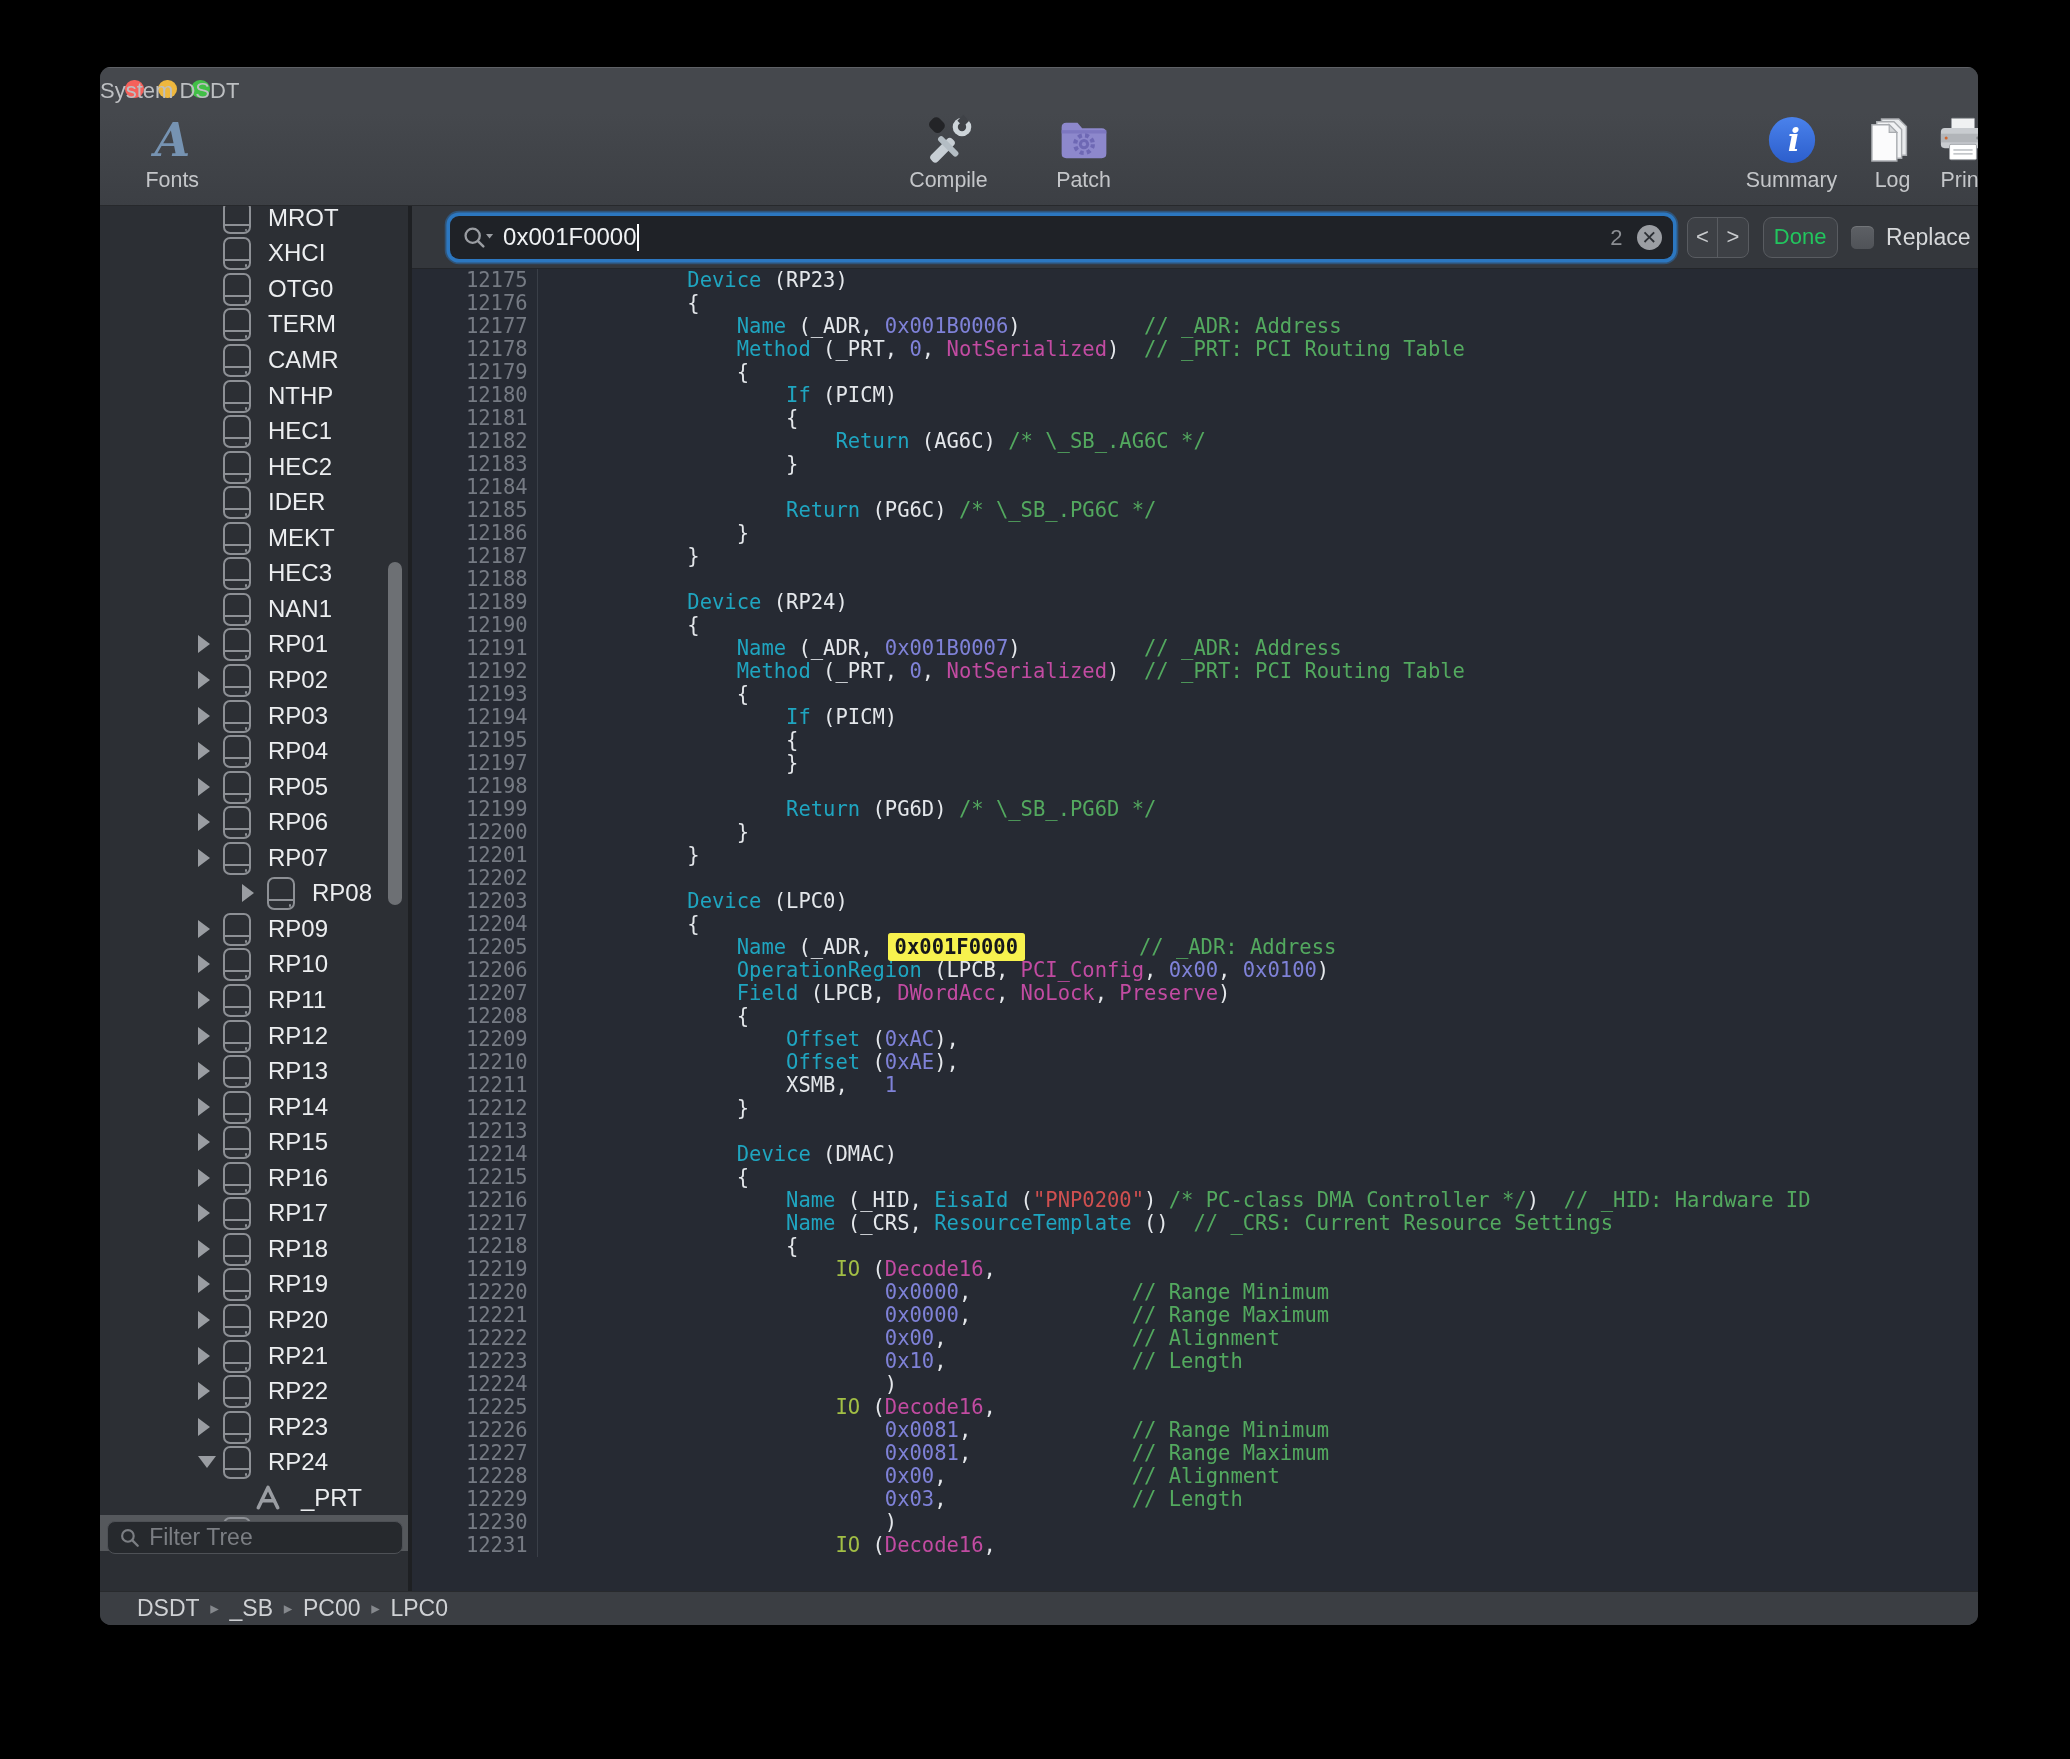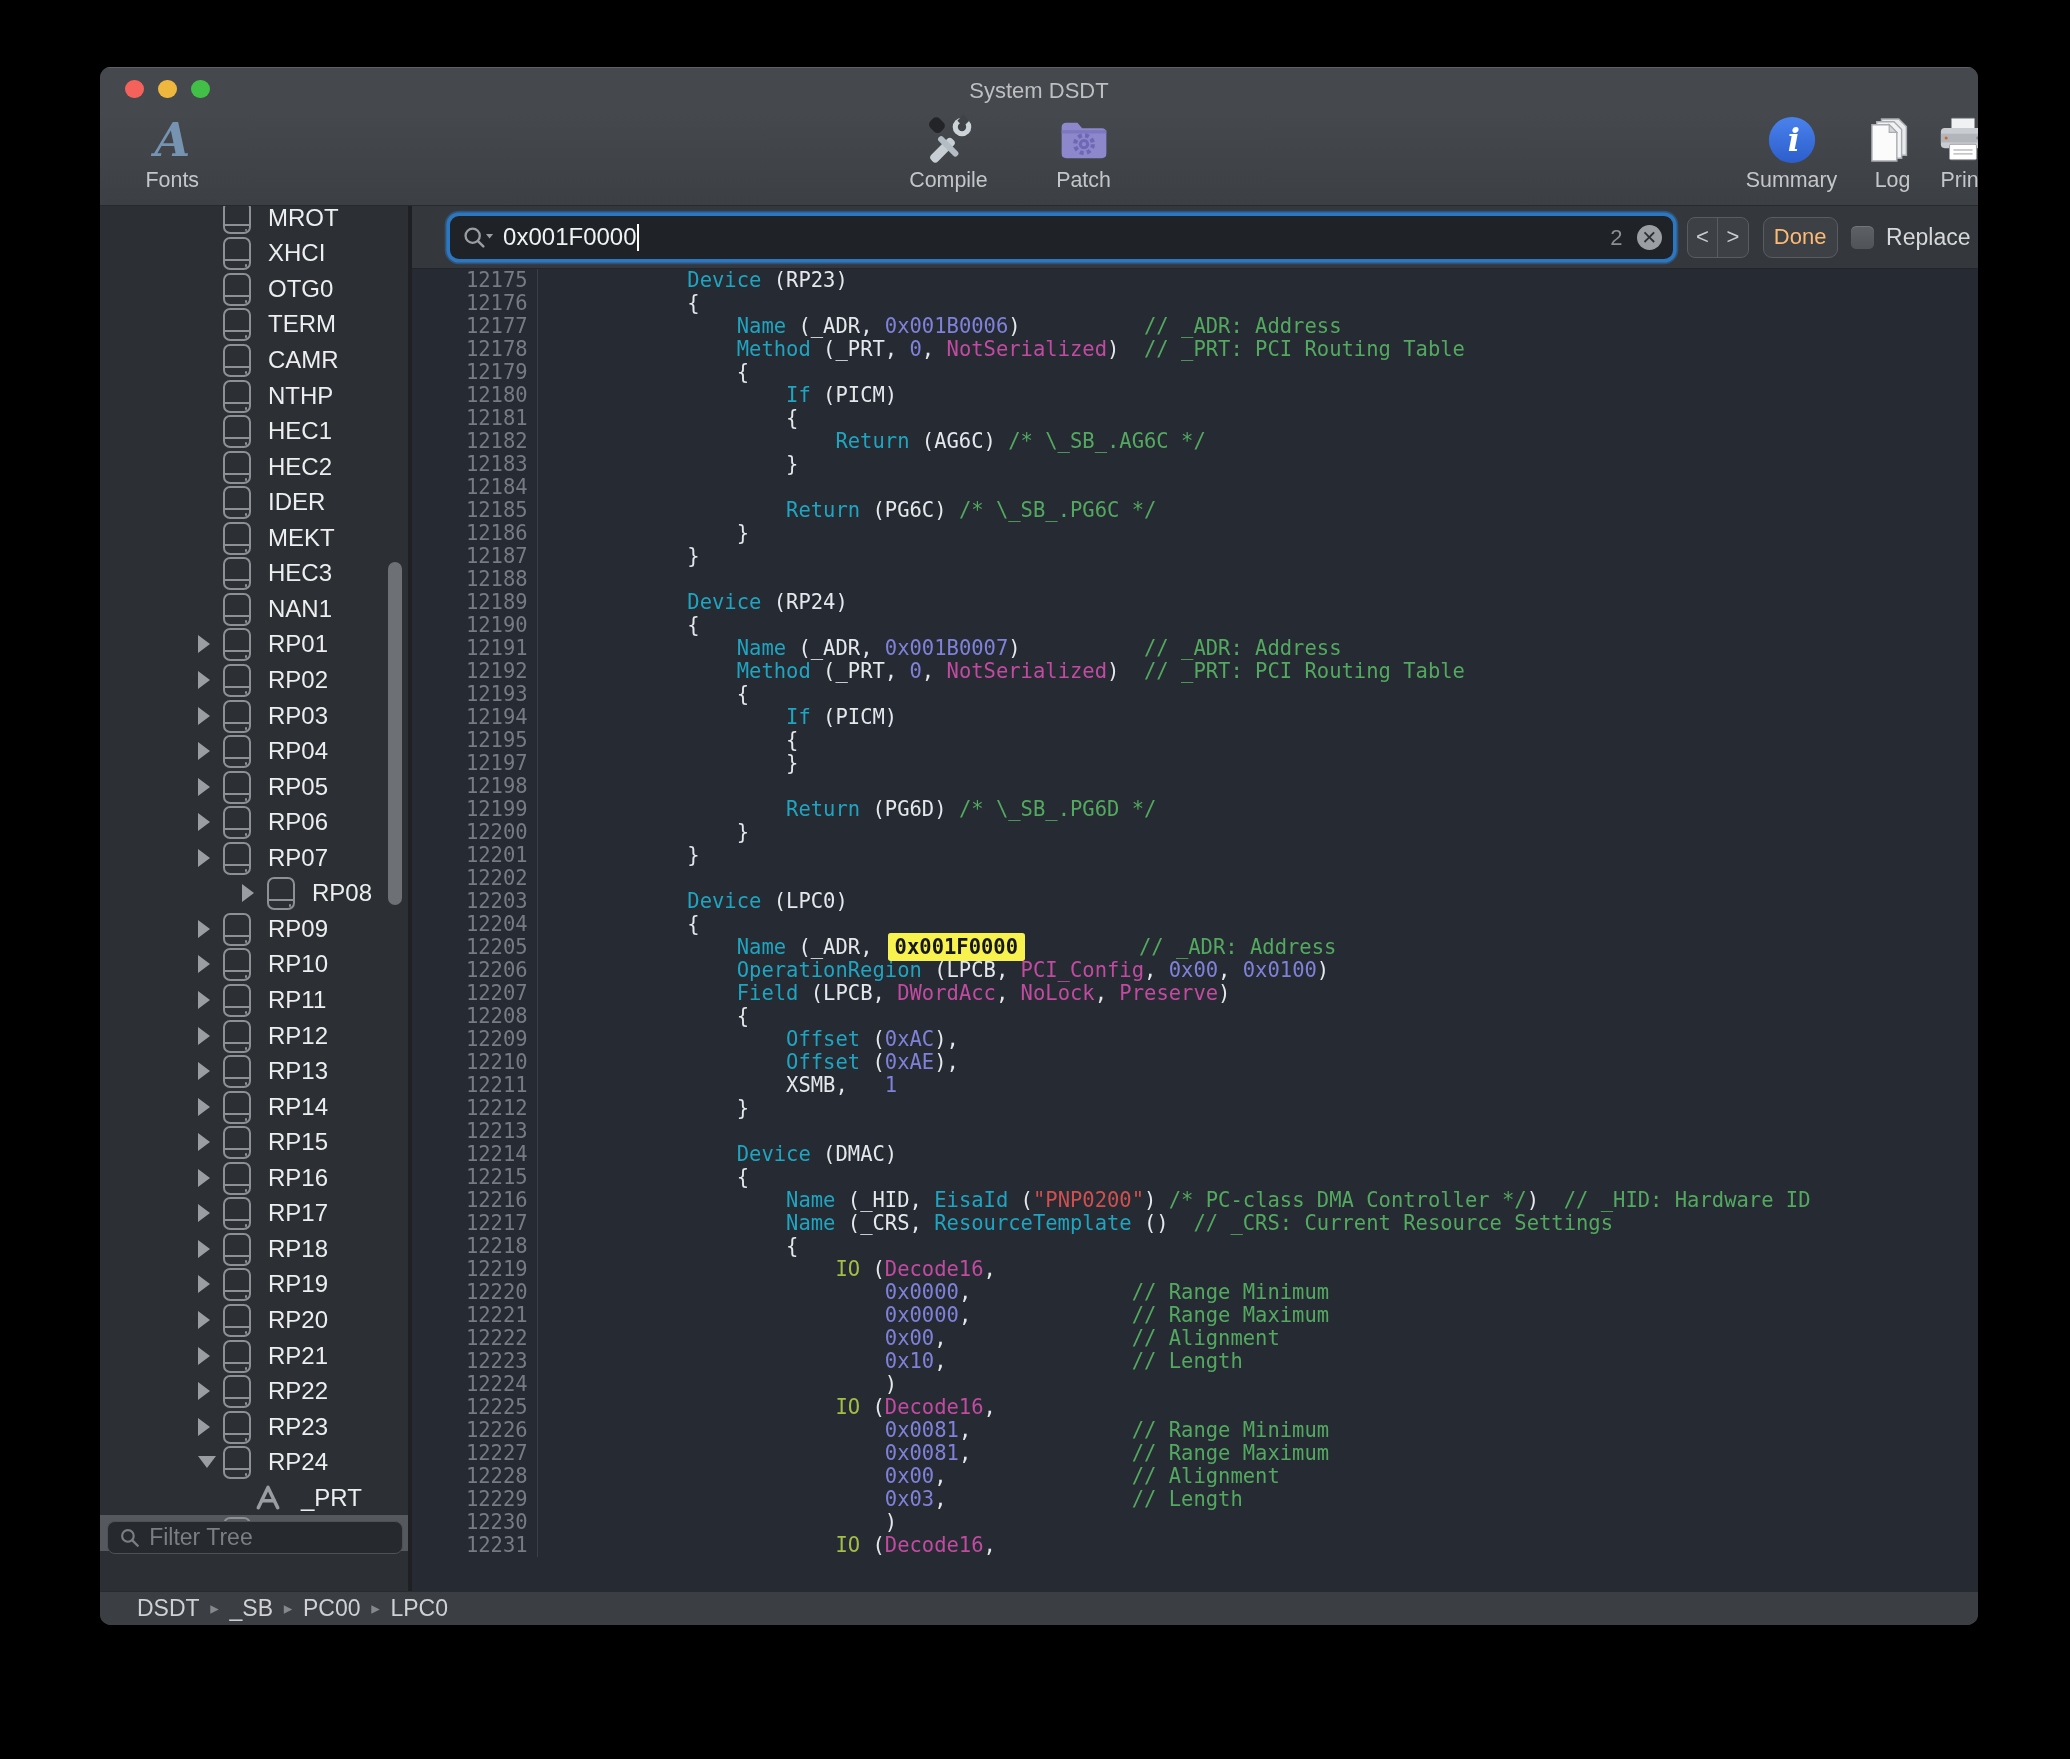--- a/index.html
+++ b/index.html
@@ -11,21 +11,21 @@
           display:flex;flex-direction:column;}
   .window::before{content:"";position:absolute;left:0;right:0;top:0;height:0.9px;
           background:rgba(255,255,255,.14);z-index:50;}
 
   
   .titlebar{position:relative;height:46px;flex:0 0 auto;background:#45484d;}
   .tl{position:absolute;top:12.5px;width:18.7px;height:18.7px;border-radius:50%;}
   .tl.red{left:25px;background:#f5615b;}
   .tl.yellow{left:58px;background:#eeb73e;}
   .tl.green{left:91px;background:#42bf47;}
-  .wtitle{position:absolute;left:0;right:0;top:10.7px;text-align:center;
+  .wtitle{position:absolute;left:0;right:0;top:10.7px;
           color:#bdbfc2;font-size:22px;font-weight:500;}
 
   
   .toolbar{position:relative;height:92px;flex:0 0 auto;
            background:linear-gradient(#45484d,#3c3f44);
            border-bottom:0.9px solid #27292c;}
   .titem{position:absolute;display:flex;flex-direction:column;align-items:center;gap:3.6px;
          color:#c4c6c9;font-size:21.4px;}
   .titem .ic{height:50px;display:flex;align-items:center;justify-content:center;}
   .t-fonts{left:14.3px;top:1.8px;width:116px;}
@@ -77,21 +77,21 @@
   .scount{position:absolute;right:50px;top:0;height:43px;line-height:43px;color:#8b8e93;font-size:22px;}
   .sclear{position:absolute;right:10.7px;top:9px;width:25px;height:25px;border-radius:50%;
           background:#9b9ea3;color:#2c2f34;font-size:18.7px;font-weight:bold;text-align:center;
           line-height:25px;}
   .seg{position:absolute;left:1275px;top:10.7px;width:62px;height:41px;border:1.8px solid #595c61;
        border-radius:8px;display:flex;box-sizing:border-box;background:#3d4045;}
   .seg .cell{flex:1;display:flex;align-items:center;justify-content:center;color:#c9cbce;
        font-size:22px;}
   .seg .cell:first-child{border-right:1.8px solid #595c61;}
   .donebtn{position:absolute;left:1351px;top:10.7px;width:75px;height:41px;border:1.8px solid #595c61;
-       border-radius:9px;background:#3d4045;color:#fdba74;font-size:22px;display:flex;
+       border-radius:9px;background:#3d4045;color:#22c55e;font-size:22px;display:flex;
        align-items:center;justify-content:center;box-sizing:border-box;}
   .repl{position:absolute;left:1439px;top:10.7px;height:41px;display:flex;align-items:center;gap:12.5px;}
   .repl .box{width:23px;height:23px;border-radius:5.3px;background:linear-gradient(#5d6065,#505358);
        box-shadow:inset 0 0.9px 0.9px rgba(255,255,255,.15);}
   .repl .lbl{color:#d6d8da;font-size:23px;}
 
   
   .code{position:relative;flex:1 1 auto;overflow:hidden;
         font-family:"DejaVu Sans Mono","Liberation Mono",monospace;font-size:20.5px;padding-left:29px;}
   .cline{display:flex;height:23px;line-height:23px;white-space:pre;}

